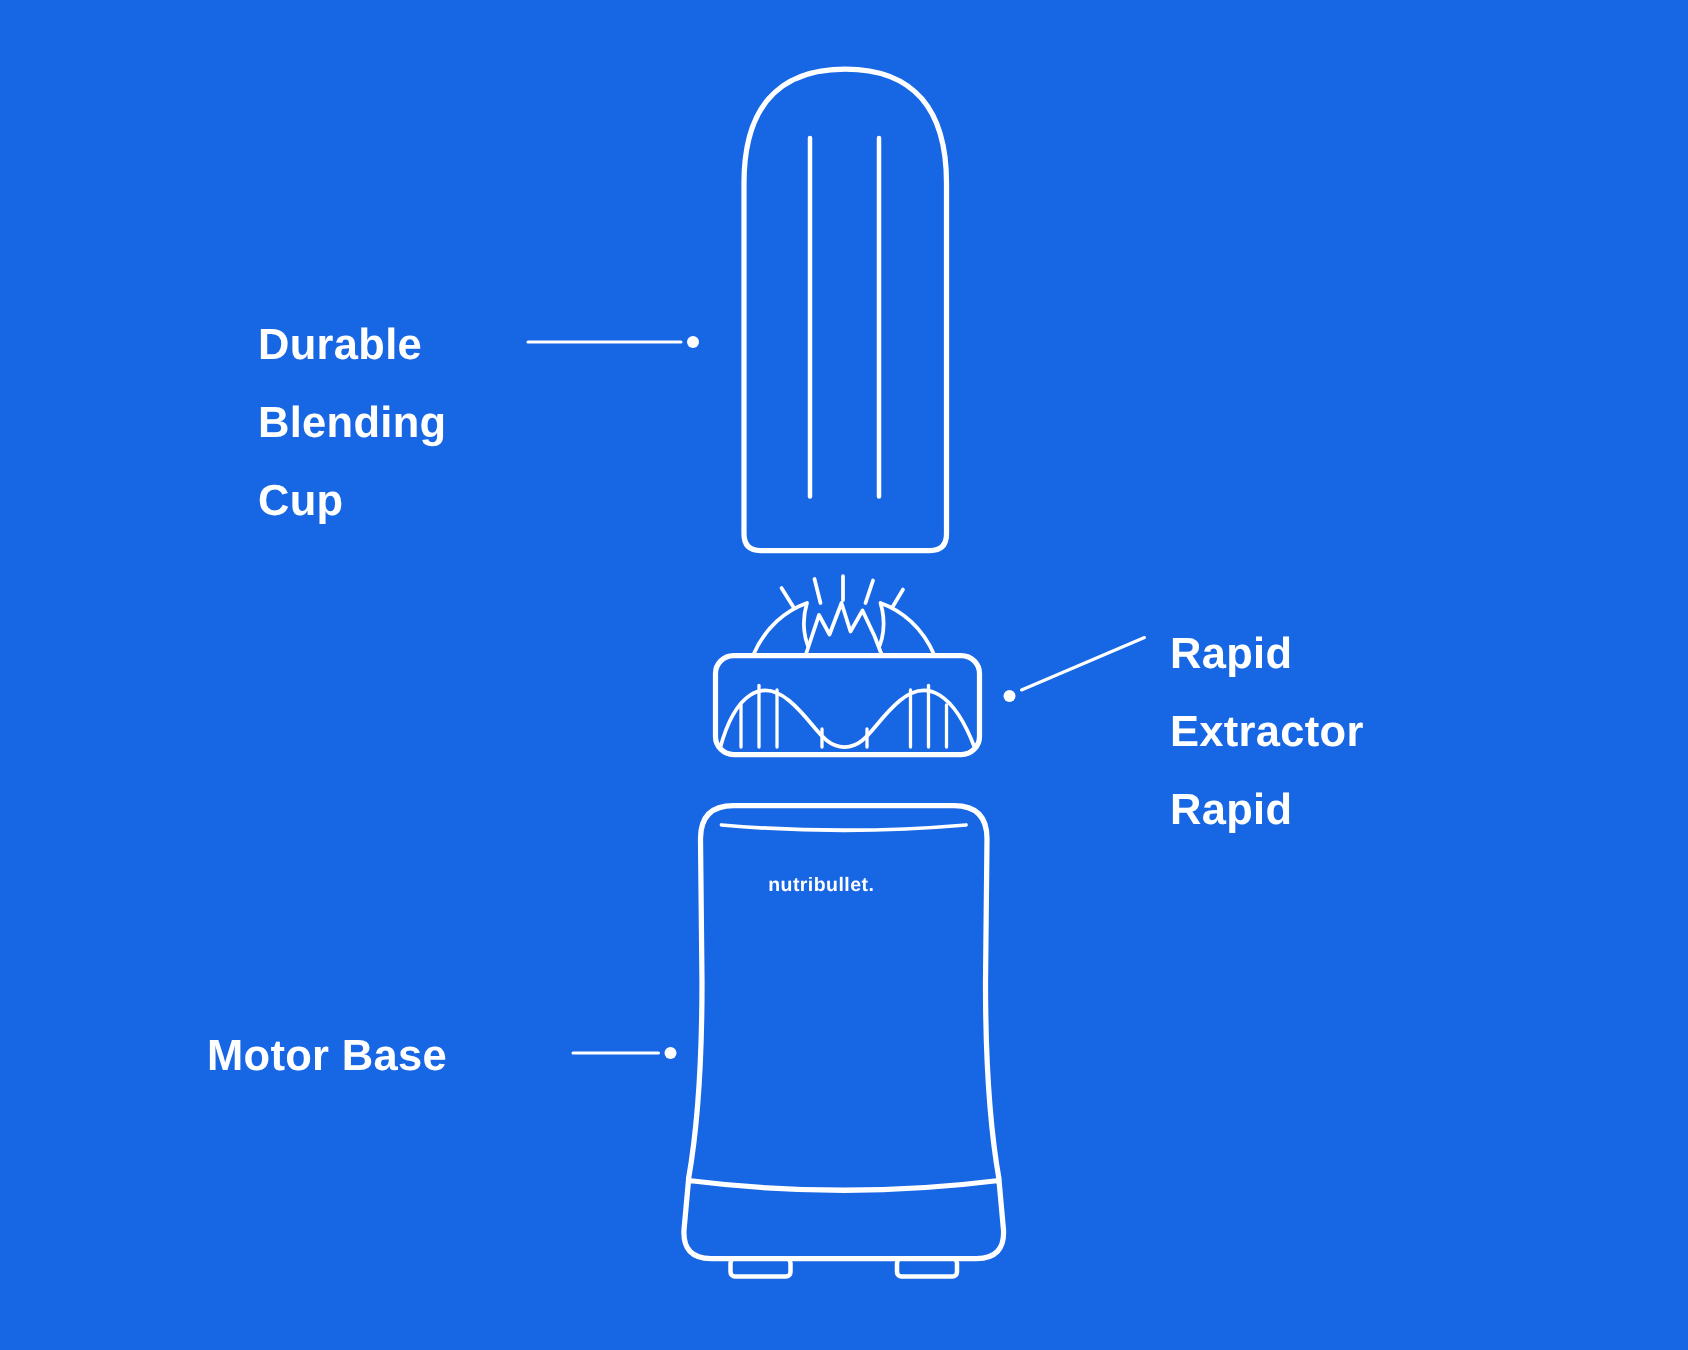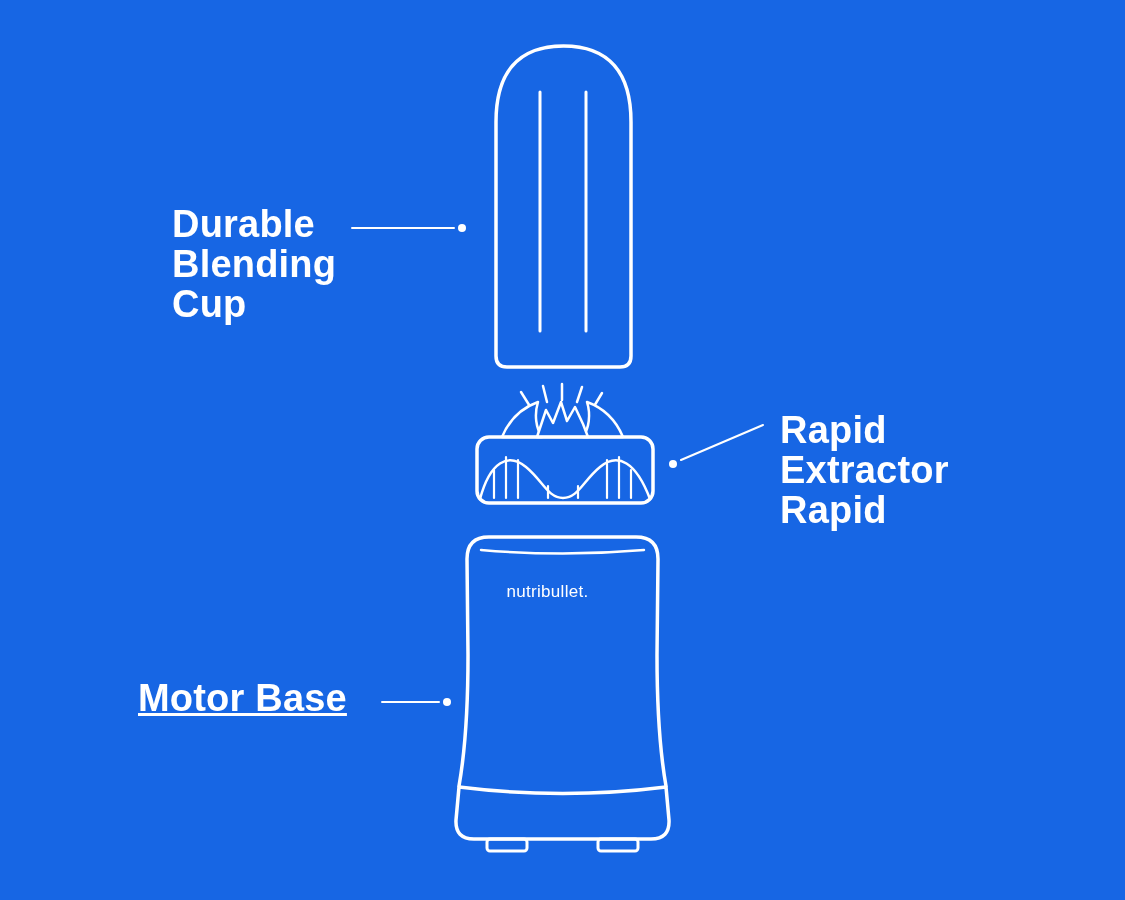--- a/index.html
+++ b/index.html
@@ -13,32 +13,32 @@
     width:1125px;height:900px;
     background:var(--bg);
     overflow:hidden;
     font-family:"Liberation Sans", sans-serif;
   }
   .art{position:absolute;inset:0;width:1125px;height:900px;display:block;}
   .callout{
     position:absolute;
     color:var(--text);
     font-weight:bold;
-    font-size:38px;
-    line-height:40px;
+    font-size:29px;
+    line-height:52px;
     letter-spacing:0.2px;
   }
-  .callout.nowrap{white-space:nowrap;text-decoration:underline;}
+  .callout.nowrap{white-space:nowrap;}
   .brand{
     position:absolute;
     left:467px;top:582px;width:161px;
     text-align:center;
     color:var(--text);
-    font-weight:normal;
-    font-size:17px;
+    font-weight:bold;
+    font-size:13px;
     letter-spacing:0.3px;
   }
   svg *{vector-effect:non-scaling-stroke;}
 </style>
 </head>
 <body>
 
 <div class="stage">
 
   <svg class="art" viewBox="0 0 1125 900" fill="none" stroke="#FFFFFF" stroke-width="3" stroke-linecap="round" stroke-linejoin="round">

